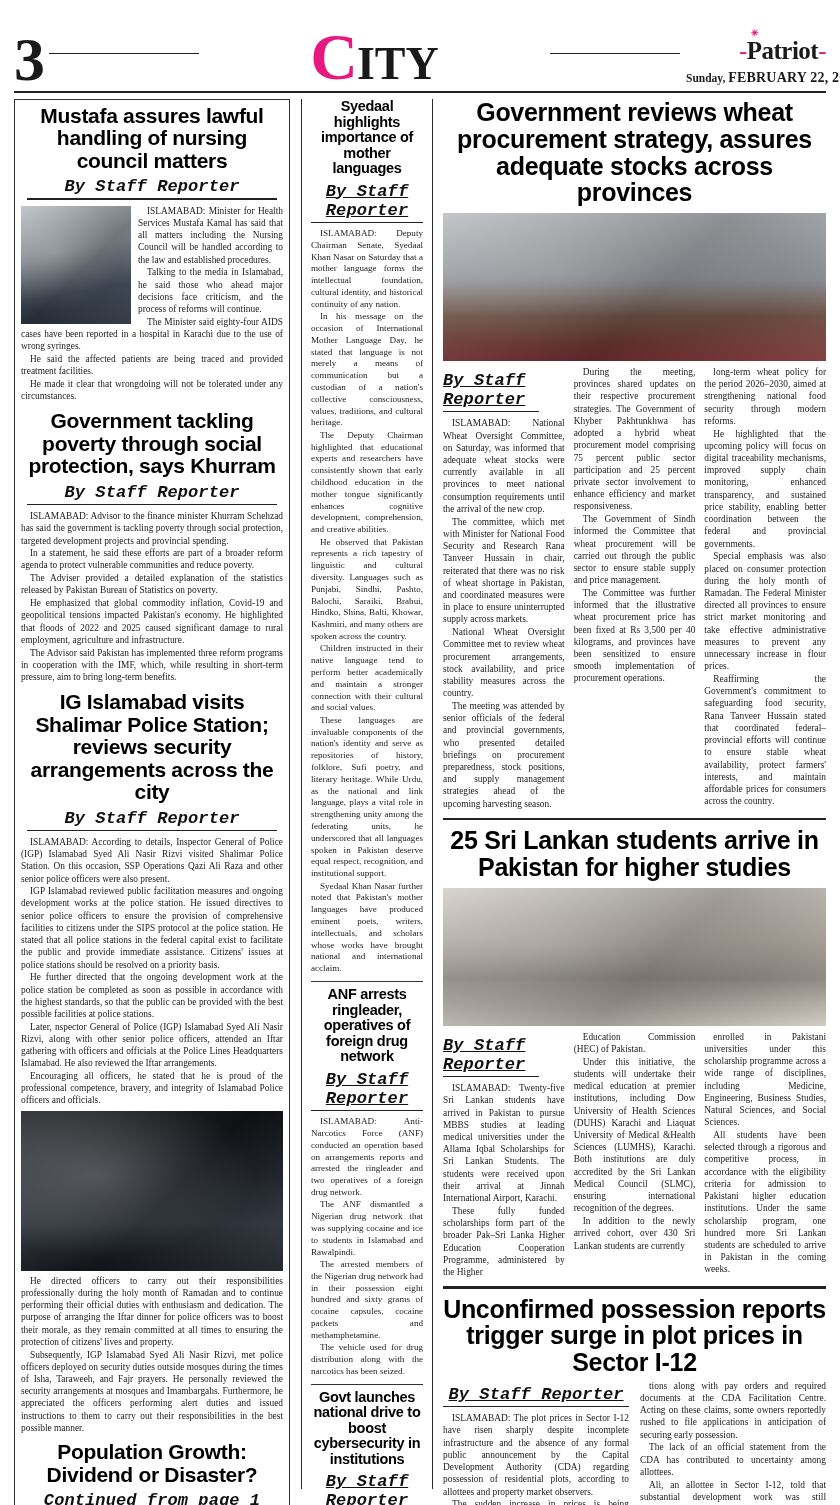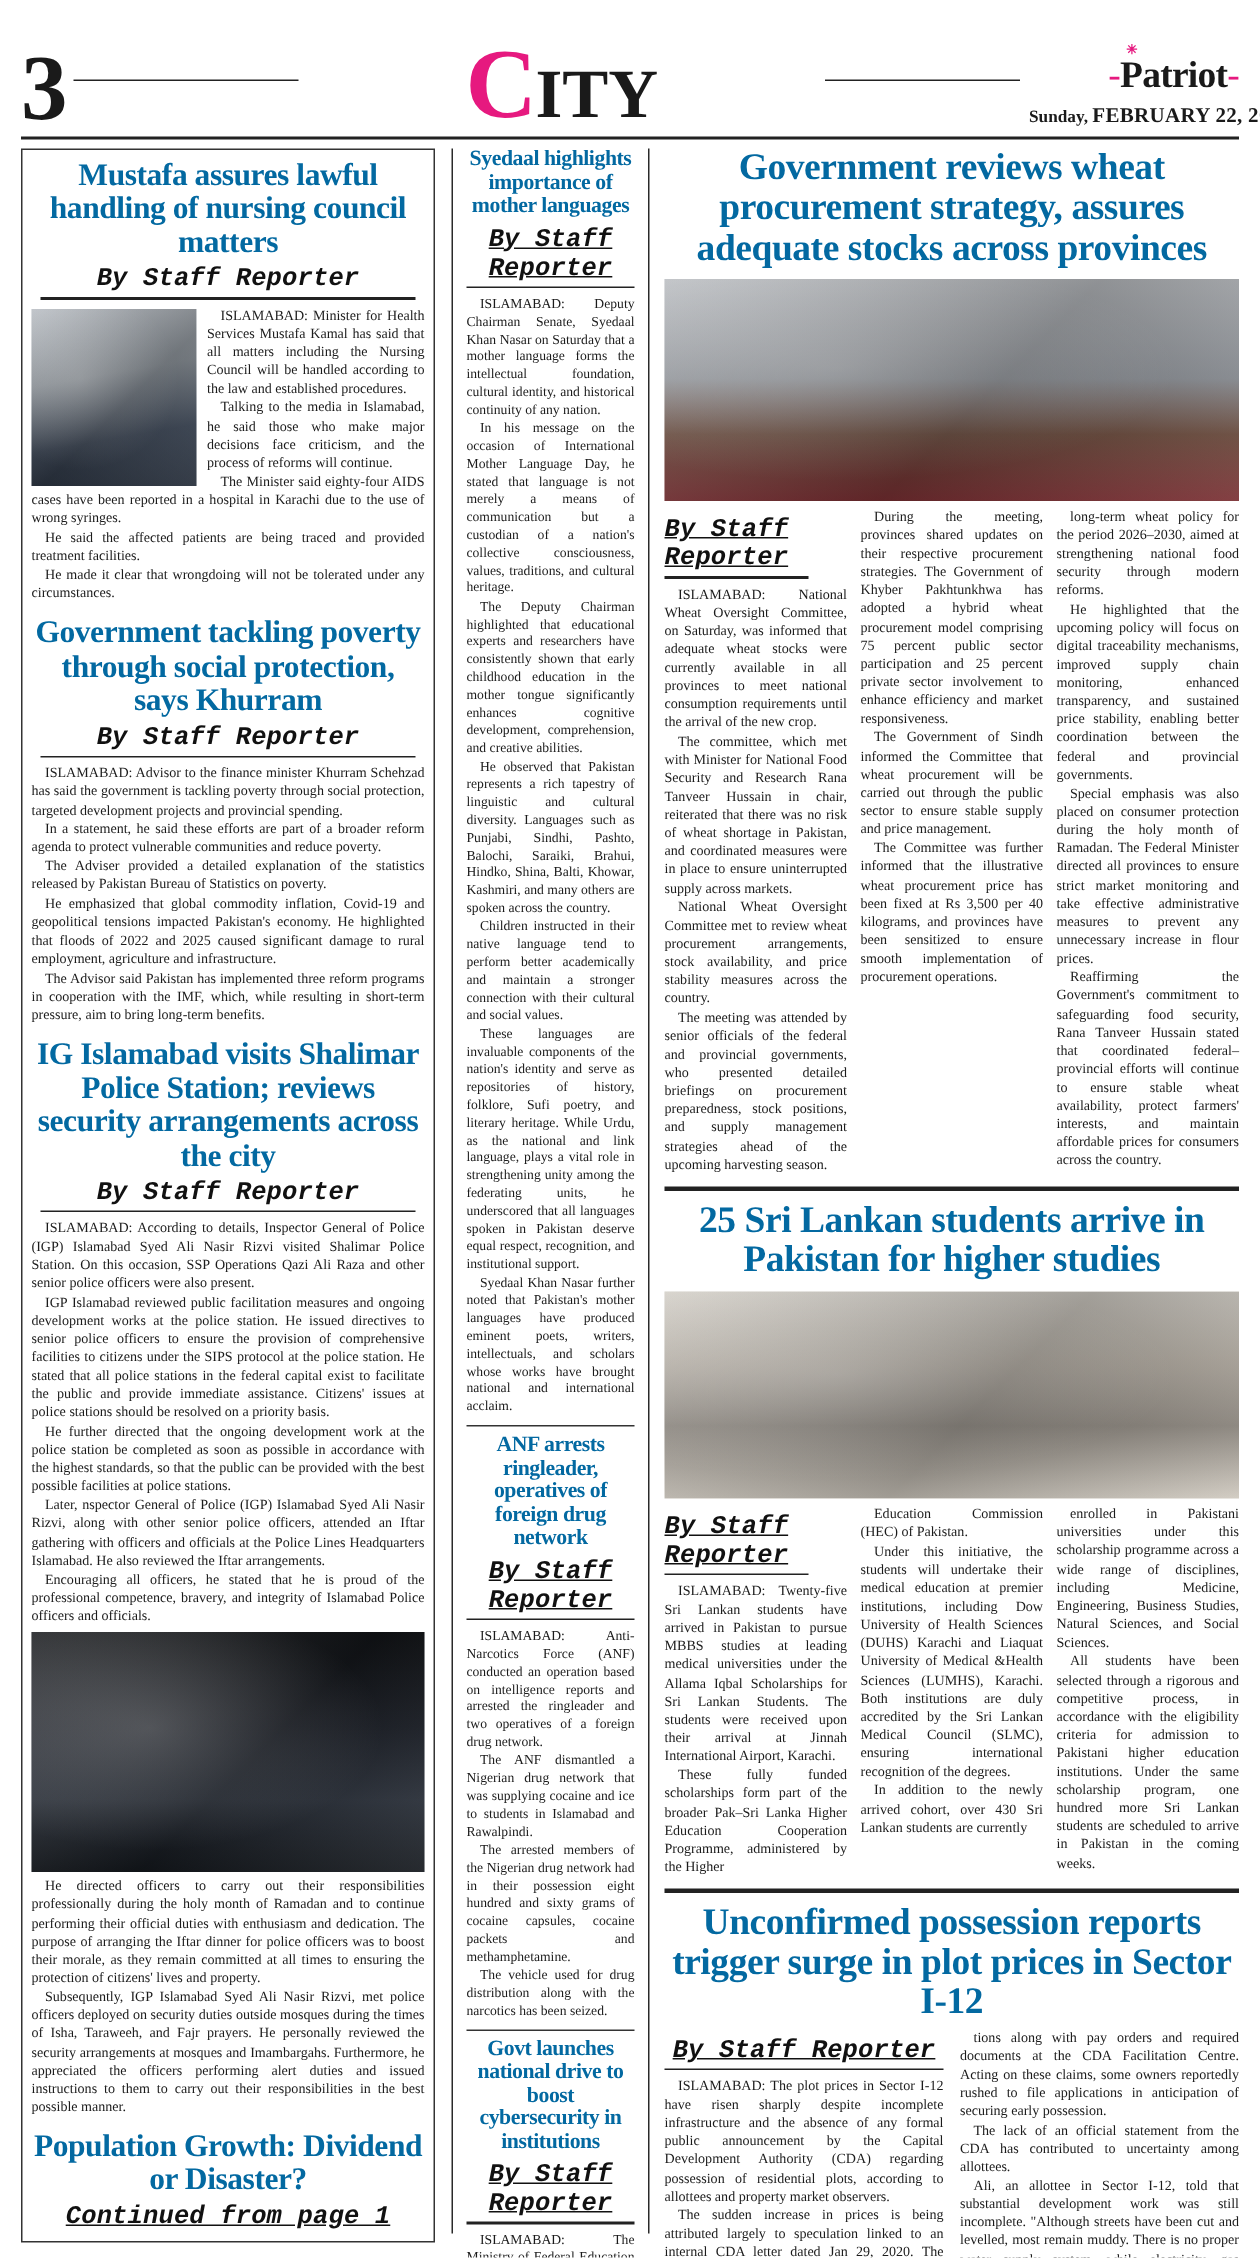--- a/index.html
+++ b/index.html
@@ -50,22 +50,22 @@
   
   .grid { display:flex; gap:0; margin-top:6px; height:1390px; }
   .col { position:relative; }
   .col-1 { width:283px; padding-right:7px; }
   .vrule { width:1px; background:#2a2a2a; margin:0 4px; align-self:stretch; }
   .col-2 { width:122px; padding:0 5px; }
   .col-right { flex:1; padding-left:6px; }
 
   
   .hl {
-    font-family:Liberation Serif, serif;
-    font-weight:700; text-align:center; color:#0369a1;
+    font-family:Liberation Sans, sans-serif;
+    font-weight:700; text-align:center; color:#000000;
     line-height:1.07; letter-spacing:-0.3px;
   }
   .hl-xl { font-size:25px; }
   .hl-lg { font-size:21px; }
   .hl-sm { font-size:14.5px; }
 
   .byline {
     text-align:center; font-style:italic; font-weight:700;
     font-size:17px; font-family:Liberation Mono, monospace;
     margin:5px 0 0 0; letter-spacing:0.1px;
@@ -135,21 +135,21 @@
 
     <div class="col col-1">
 
       <div class="box">
         <div class="hl hl-lg">Mustafa assures lawful handling of nursing council matters</div>
         <div class="byline">By Staff Reporter</div>
         <div class="byline-rule narrow"></div>
         <div class="body-text clearfix">
           <div class="photo photo-portrait float-img"></div>
           <p>ISLAMABAD: Minister for Health Services Mustafa Kamal has said that all matters including the Nursing Council will be handled according to the law and established procedures.</p>
-          <p>Talking to the media in Islamabad, he said those who make major decisions face criticism, and the process of reforms will continue.</p>
+          <p>Talking to the media in Islamabad, he said those who ahead major decisions face criticism, and the process of reforms will continue.</p>
           <p>The Minister said eighty-four AIDS cases have been reported in a hospital in Karachi due to the use of wrong syringes.</p>
           <p>He said the affected patients are being traced and provided treatment facilities.</p>
           <p>He made it clear that wrongdoing will not be tolerated under any circumstances.</p>
         </div>
 
         <div style="height:8px"></div>
         <div class="hl hl-lg">Government tackling poverty through social protection, says Khurram</div>
         <div class="byline">By Staff Reporter</div>
         <div class="byline-rule narrow"></div>
         <div class="body-text">
@@ -200,21 +200,21 @@
         <p>Children instructed in their native language tend to perform better academically and maintain a stronger connection with their cultural and social values.</p>
         <p>These languages are invaluable components of the nation's identity and serve as repositories of history, folklore, Sufi poetry, and literary heritage. While Urdu, as the national and link language, plays a vital role in strengthening unity among the federating units, he underscored that all languages spoken in Pakistan deserve equal respect, recognition, and institutional support.</p>
         <p>Syedaal Khan Nasar further noted that Pakistan's mother languages have produced eminent poets, writers, intellectuals, and scholars whose works have brought national and international acclaim.</p>
       </div>
 
       <div class="thin-rule"></div>
       <div class="hl hl-sm">ANF arrests ringleader, operatives of foreign drug network</div>
       <div class="byline" style="text-decoration:underline;">By Staff Reporter</div>
       <div class="byline-rule"></div>
       <div class="body-text mini-col">
-        <p>ISLAMABAD: Anti-Narcotics Force (ANF) conducted an operation based on intelligence reports and arrested the ringleader and two operatives of a foreign drug network.</p>
+        <p>ISLAMABAD: Anti-Narcotics Force (ANF) conducted an operation based on arrangements reports and arrested the ringleader and two operatives of a foreign drug network.</p>
         <p>The ANF dismantled a Nigerian drug network that was supplying cocaine and ice to students in Islamabad and Rawalpindi.</p>
         <p>The arrested members of the Nigerian drug network had in their possession eight hundred and sixty grams of cocaine capsules, cocaine packets and methamphetamine.</p>
         <p>The vehicle used for drug distribution along with the narcotics has been seized.</p>
       </div>
 
       <div class="thin-rule"></div>
       <div class="hl hl-sm">Govt launches national drive to boost cybersecurity in institutions</div>
       <div class="byline" style="text-decoration:underline;">By Staff Reporter</div>
       <div class="byline-rule"></div>
       <div class="body-text mini-col">

